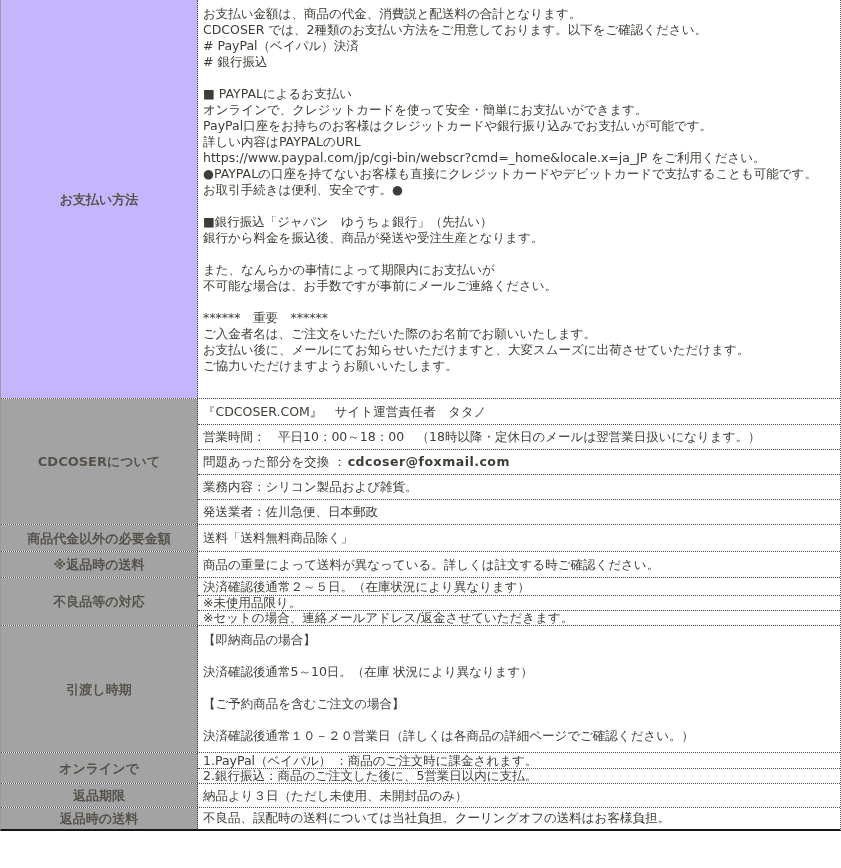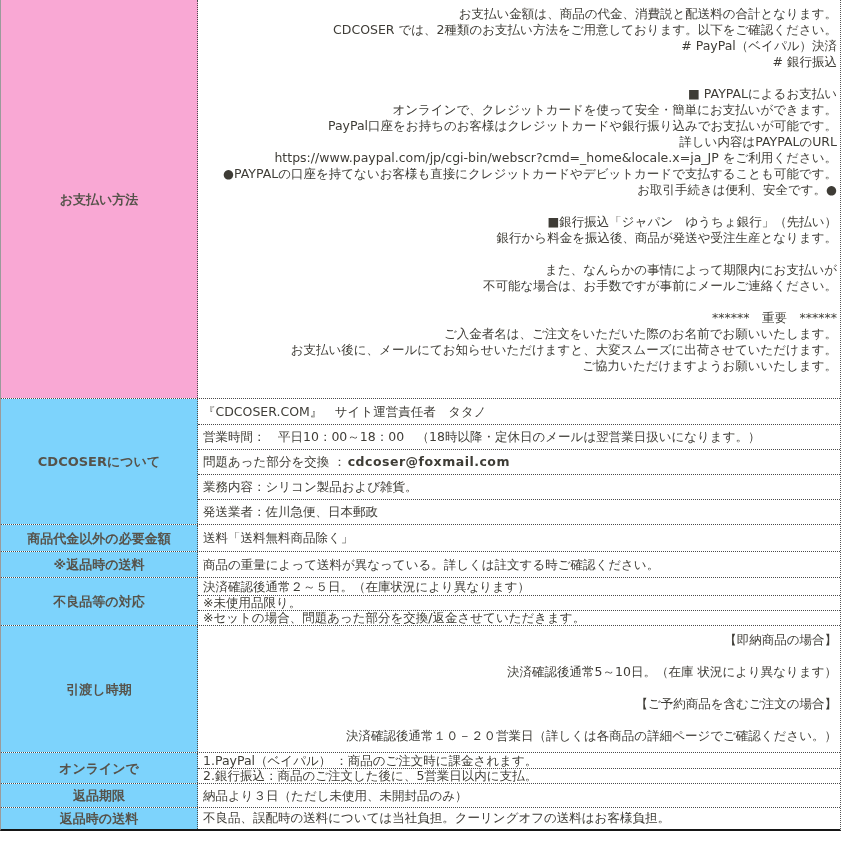--- a/index.html
+++ b/index.html
@@ -17,41 +17,41 @@
   }
   .row { display: flex; align-items: stretch; }
   .row + .row { border-top: 1px dotted #4a4a4a; }
   .label-cell {
     flex: 0 0 197px;
     width: 197px;
     display: flex;
     align-items: center;
     justify-content: center;
     text-align: center;
-    background: #7dd3fc;
+    background: #a3a3a3;
     border-right: 1px dotted #4a4a4a;
     font-weight: bold;
     font-size: 13px;
     line-height: 17px;
     color: #56534b;
     padding: 2px 4px;
   }
-  .row-payment .label-cell { background: #f9a8d4; }
+  .row-payment .label-cell { background: #c4b5fd; }
   .content-area { flex: 1 1 auto; min-width: 0; display: flex; flex-direction: column; }
   .cell {
     font-size: 12.5px;
     line-height: 16px;
     color: #3e3c36;
     padding: 2px 3px 2px 5px;
     display: flex;
     align-items: center;
     flex-wrap: wrap;
   }
   .cell-block { display: block; }
-  .pre { white-space: pre-wrap; text-align: right; }
+  .pre { white-space: pre-wrap; }
   .content-area .cell + .cell { border-top: 1px dotted #4a4a4a; text-align: center; }
   .h-main { min-height: 398px; padding-top: 6px; align-items: flex-start; }
   .h-sub25 { min-height: 25px; }
   .h-26 { min-height: 26px; }
   .h-25 { min-height: 25px; }
   .h-33 { min-height: 33px; line-height: 15px; }
   .h-17 { min-height: 17px; line-height: 15px; padding-top: 1px; padding-bottom: 1px; }
   .h-15 { min-height: 15px; line-height: 14px; padding-top: 0; padding-bottom: 0; }
   .h-delivery { min-height: 126px; padding-top: 6px; align-items: flex-start; }
   .h-23 { min-height: 23px; }
@@ -118,21 +118,21 @@
     <div class="content-area">
       <div class="cell h-25">商品の重量によって送料が異なっている。詳しくは註文する時ご確認ください。</div>
     </div>
   </section>
 
   <section class="row">
     <div class="label-cell">不良品等の対応</div>
     <div class="content-area">
       <div class="cell h-17">決済確認後通常２～５日。（在庫状況により異なります）</div>
       <div class="cell h-15">※未使用品限り。</div>
-      <div class="cell h-15">※セットの場合、問題あった部分を交換/返金させていただきます。</div>
+      <div class="cell h-15">※セットの場合、連絡メールアドレス/返金させていただきます。</div>
     </div>
   </section>
 
   <section class="row">
     <div class="label-cell">引渡し時期</div>
     <div class="content-area">
       <div class="cell cell-block pre h-delivery">【即納商品の場合】
 
 決済確認後通常5～10日。（在庫 状況により異なります）
 

